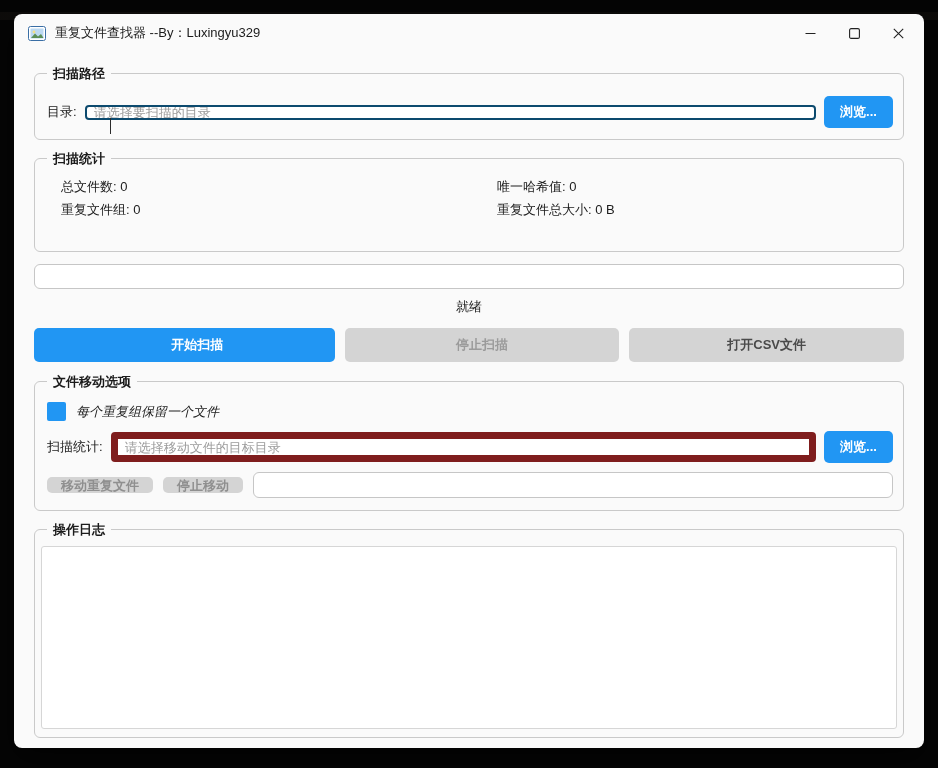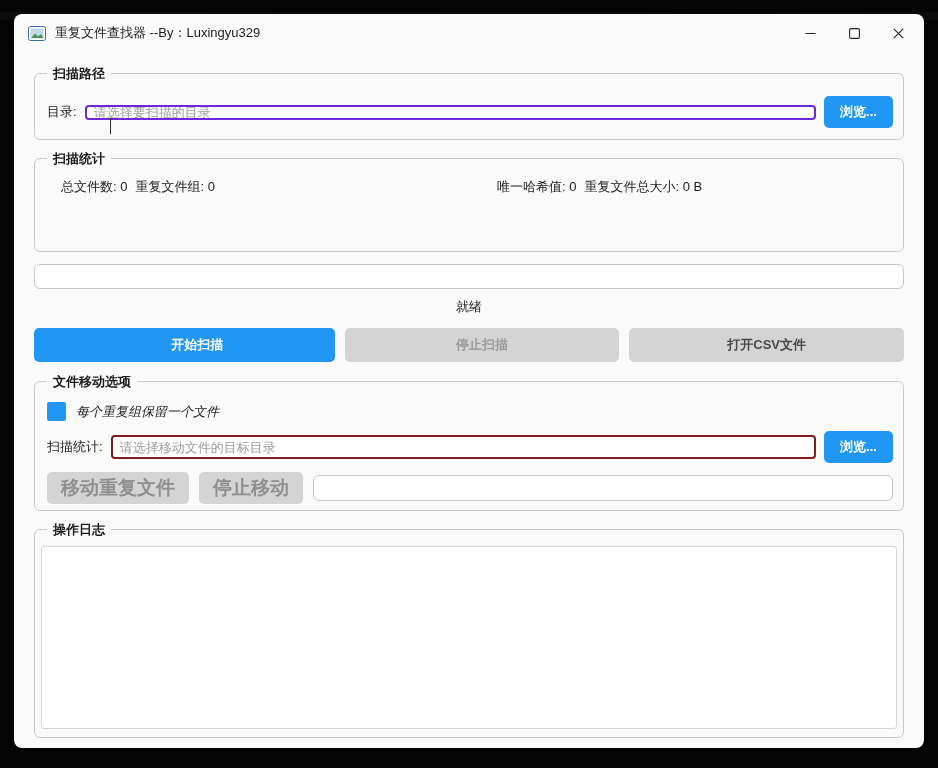--- a/index.html
+++ b/index.html
@@ -15,49 +15,49 @@
   .tb-spacer{flex:1;}
   .tb-btn{width:44px;height:38px;display:flex;align-items:center;justify-content:center;cursor:default;}
   .tb-btn svg{display:block;}
   .content{padding:0 20px;position:relative;}
   .group{position:relative;border:1px solid #c9c9c9;border-radius:6px;background:#fafafa;}
   .legend{position:absolute;top:-9px;left:12px;background:#fafafa;padding:0 6px;
     font-size:13px;font-weight:bold;color:#1b1b1b;line-height:17px;}
   .g1{margin-top:21px;height:67px;box-sizing:border-box;}
   .g1-row{display:flex;align-items:center;padding:22px 10px 0 12px;gap:8px;}
   .field-label{font-size:13px;color:#1b1b1b;white-space:nowrap;}
-  .txt-input{flex:1;height:15px;box-sizing:border-box;border:2px solid #6d28d9;border-radius:4px;
+  .txt-input{flex:1;height:15px;box-sizing:border-box;border:2px solid #0c4a6e;border-radius:4px;
     background:#fff;font-size:13px;color:#1b1b1b;padding:0 8px 0 7px;outline:none;
     font-family:"Liberation Sans","DejaVu Sans",sans-serif;}
   .txt-input::placeholder{color:#9c9c9c;}
-  .txt-input.plain{border:2px solid #7f1d1d;height:24px;}
+  .txt-input.plain{border:7px solid #7f1d1d;height:30px;}
   .btn-blue{height:32px;min-width:69px;background:#2196f3;color:#fff;border:none;border-radius:5px;
     font-size:13px;font-weight:bold;padding:0 12px;cursor:pointer;
     font-family:"Liberation Sans","DejaVu Sans",sans-serif;}
   .g2{margin-top:18px;height:94px;box-sizing:border-box;padding-left:14px;}
   .stats-grid{display:grid;grid-template-columns:436px 1fr;padding:20px 12px 0 12px;}
-  .stats-col{display:flex;gap:8px;}
+  .stats-col{display:flex;flex-direction:column;gap:8px;}
   .stat-line{font-size:13px;color:#1b1b1b;line-height:15px;}
   .progressbar{margin-top:12px;height:25px;box-sizing:border-box;background:#fff;
     border:1px solid #c6c6c6;border-radius:6px;}
   .status-line{margin-top:9px;text-align:center;font-size:13px;color:#1b1b1b;height:18px;}
   .btn-row{margin-top:12px;display:flex;gap:10px;}
   .big-btn{flex:1;height:34px;border:none;border-radius:5px;font-size:13px;font-weight:bold;cursor:pointer;
     font-family:"Liberation Sans","DejaVu Sans",sans-serif;}
   .big-btn.primary{background:#2196f3;color:#fff;padding-left:32px;}
   .big-btn.disabled{background:#d4d4d4;color:#9b9b9b;}
   .big-btn.gray{background:#d4d4d4;color:#4a4a4a;}
   .g3{margin-top:19px;height:130px;box-sizing:border-box;padding:0 10px 17px 12px;}
   .chk-row{display:flex;align-items:center;gap:10px;margin-top:20px;}
   .checkbox{width:19px;height:19px;background:#2196f3;border-radius:2px;flex:0 0 auto;cursor:pointer;}
   .chk-label{font-size:13px;color:#1b1b1b;font-style:italic;}
   .target-row{display:flex;align-items:center;gap:8px;margin-top:10px;}
   .action-row{display:flex;align-items:center;gap:10px;margin-top:9px;}
-  .small-btn{height:32px;background:#d4d4d4;color:#8f8f8f;border:none;border-radius:5px;
-    font-size:19px;font-weight:bold;padding:0 14px;cursor:pointer;
+  .small-btn{height:16px;background:#d4d4d4;color:#8f8f8f;border:none;border-radius:5px;
+    font-size:13px;font-weight:bold;padding:0 14px;cursor:pointer;
     font-family:"Liberation Sans","DejaVu Sans",sans-serif;}
   .move-progress{flex:1;height:26px;box-sizing:border-box;background:#fff;
     border:1px solid #c6c6c6;border-radius:6px;}
   .g4{margin-top:18px;height:209px;box-sizing:border-box;padding:16px 6px 8px 6px;}
   .log-area{width:100%;height:100%;box-sizing:border-box;background:#fff;
     border:1px solid #d6d6d6;border-radius:3px;font-size:13px;color:#1b1b1b;overflow:auto;}
   .caret{position:absolute;width:1px;height:16px;background:#2b2b2b;left:95px;top:105px;}
 </style>
 </head>
 <body>

